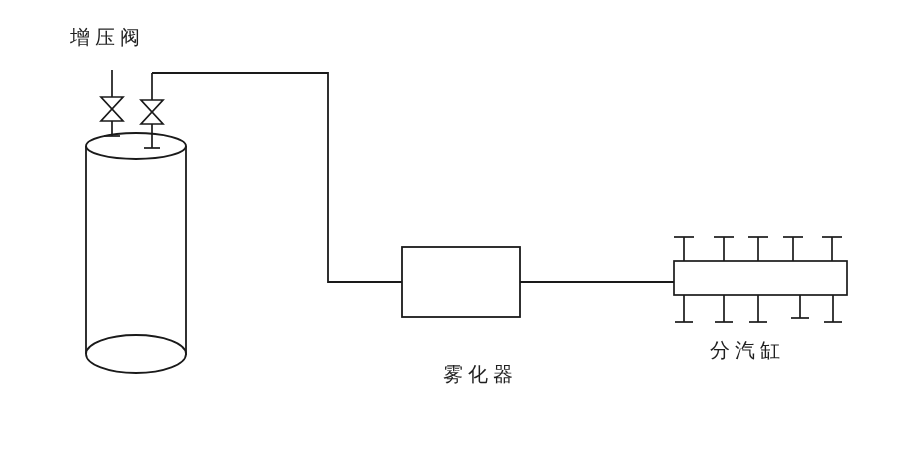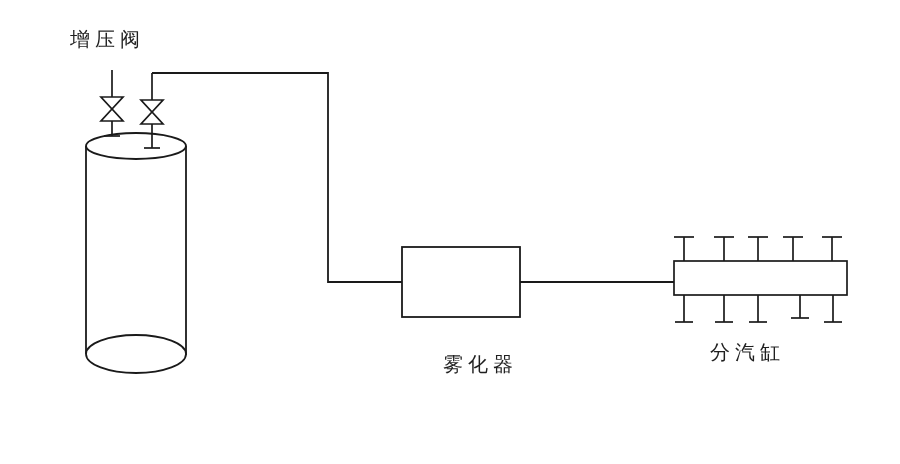--- a/index.html
+++ b/index.html
@@ -6,35 +6,35 @@
     --line:#1a1a1a;
     --text:#1f1f1f;
     --bg:#ffffff;
   }
   html,body{margin:0;padding:0;background:#fff;}
   .canvas{
     position:relative;
     width:900px;height:464px;
     background:var(--bg);
     overflow:hidden;
-    font-family:Liberation Sans, sans-serif;
+    font-family:Liberation Mono, monospace;
   }
   .canvas svg{position:absolute;left:0;top:0;}
   .lbl{
     position:absolute;
     color:var(--text);
     font-size:20px;
     letter-spacing:5px;
     line-height:24px;
     white-space:nowrap;
     font-weight:500;
   }
   .lbl-booster{left:70px;top:27px;}
   .lbl-tank{left:95px;top:403px;}
-  .lbl-atomizer{left:443px;top:352px;}
+  .lbl-atomizer{left:443px;top:364px;}
   .lbl-distributor{left:710px;top:340px;}
 </style>
 </head>
 <body>
 
 <div class="canvas">
 
   <svg width="900" height="464" viewBox="0 0 900 464" stroke="#1a1a1a" fill="none" stroke-width="1.8">
 
     <g>

